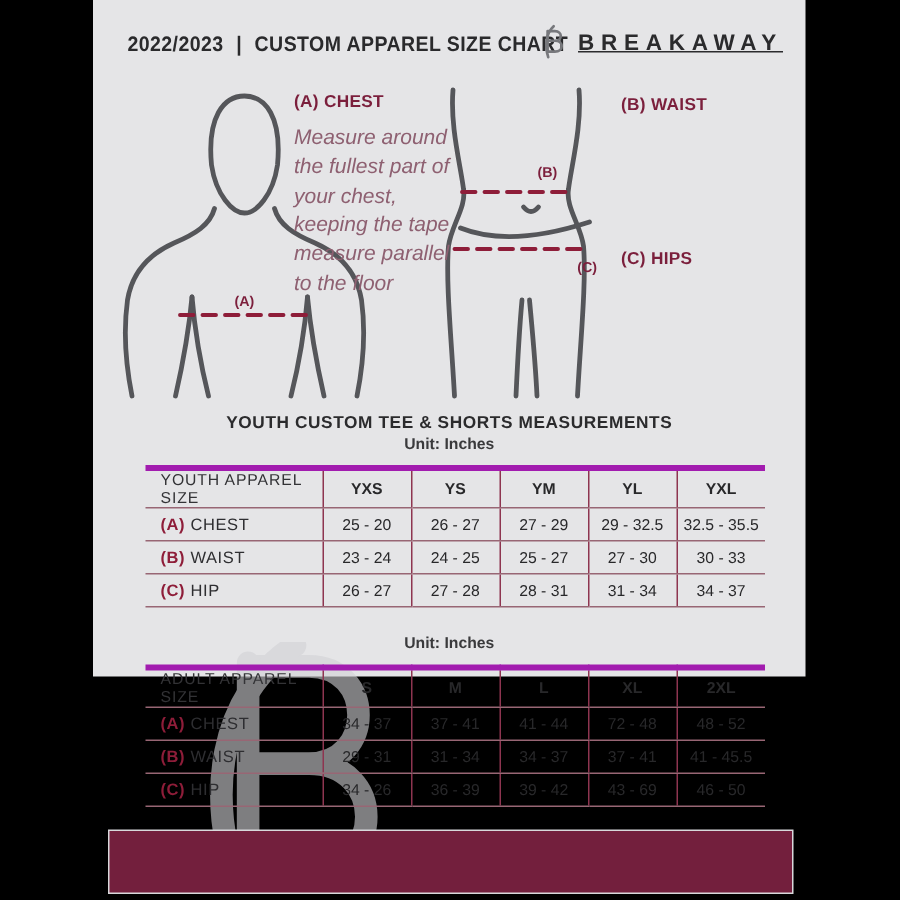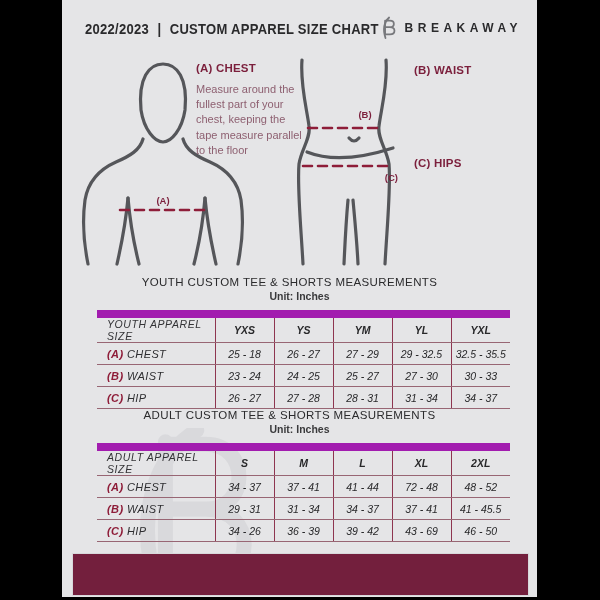--- a/index.html
+++ b/index.html
@@ -1,45 +1,45 @@
 <!DOCTYPE html>
 <html><head>
 <meta charset="utf-8">
 <style>
   * { margin:0; padding:0; box-sizing:border-box; }
   html,body { width:600px; height:600px; }
   body { font-family:"Liberation Sans", sans-serif; background:#000; }
   #stage { position:relative; width:600px; height:600px; background:#000; overflow:hidden; }
-  #document { position:absolute; left:62px; top:0; width:475px; height:597px; background:#e5e5e7; }
+  #document { position:absolute; left:62px; top:0; width:475px; height:451px; background:#e5e5e7; }
 
   
   .hdr-title { position:absolute; left:23px; top:21px; display:flex; gap:9px;
     font-weight:bold; font-size:14px; color:#2a2a2c; letter-spacing:.3px;
     transform:scaleX(.93); transform-origin:left center; white-space:nowrap; }
   .logo { position:absolute; right:15px; top:15px; display:flex; align-items:center; gap:7px; }
-  .brand { font-weight:bold; font-size:12px; letter-spacing:4.5px; color:#2b2b2d; }
+  .brand { font-weight:bold; font-size:15px; letter-spacing:4.5px; color:#2b2b2d;text-decoration:underline; }
 
   
   .fig { position:absolute; z-index:1; }
   .fig path, .fig ellipse { fill:none; stroke:#55565a; stroke-width:3.2; stroke-linecap:round; }
   .fig .dash { stroke:#8e1d39; stroke-width:2.6; stroke-dasharray:9 6; }
   .fig text { font-family:"Liberation Sans", sans-serif; font-size:9.5px; font-weight:bold; fill:#7c1f3c; }
 
   
   .guide { position:absolute; z-index:1; }
   .guide h3 { font-size:11.5px; font-weight:bold; color:#7b1f3c; letter-spacing:.2px; margin-bottom:8px; }
-  .guide p { font-size:11px; color:#8e6071; line-height:1.38; white-space:pre-line; }
-
-  
-  .tbl-title { position:absolute; left:21px; width:413px; text-align:center; font-weight:normal;
+  .guide p { font-size:14px; font-style:italic; color:#8e6071; line-height:1.38; white-space:pre-line; }
+
+  
+  .tbl-title { position:absolute; left:31px; width:413px; text-align:center; font-weight:bold;
     font-size:11.5px; color:#2b2b2d; letter-spacing:.4px; z-index:2; }
   .tbl-unit { position:absolute; left:31px; width:413px; text-align:center; 
     font-weight:bold; font-size:10.5px; color:#3a3a3c; z-index:2; }
   table.size-table { position:absolute; left:35px; width:413px; border-collapse:collapse;
-    table-layout:fixed; z-index:2; border-top:8px solid #a21caf;font-style:italic; }
+    table-layout:fixed; z-index:2; border-top:4px solid #a21caf; }
   .size-table th, .size-table td { border-bottom:1.5px solid #986674; text-align:center;
     font-size:10.5px; color:#28282a; height:22px; }
   .size-table th { height:23px; font-weight:bold; }
   .size-table th:nth-child(n+2), .size-table td:nth-child(n+2) { border-left:1.5px solid #8e3550; }
   .size-table .rowhead { text-align:left; padding-left:10px; font-weight:normal;
     font-size:10.5px; letter-spacing:.6px; color:#333336; }
   .size-table td.rowlab { text-align:left; padding-left:10px; font-size:11px; letter-spacing:.4px; color:#2e2e31; }
   .pfx { color:#8e1d39; font-weight:bold; }
 
   
@@ -94,21 +94,21 @@
       <text x="121" y="129" text-anchor="end">(C)</text>
     </svg>
 
     <div class="guide" style="left:134px; top:62px; width:108px;">
       <h3>(A) CHEST</h3>
       <p>Measure around the fullest part of your chest, keeping the tape measure parallel to the floor</p>
     </div>
     <div class="guide" style="left:352px; top:64px; width:116px;">
       <h3>(B) WAIST</h3>
     </div>
-    <div class="guide" style="left:352px; top:157px; width:116px;">
+    <div class="guide" style="left:352px; top:167px; width:116px;">
       <h3>(C) HIPS</h3>
     </div>
 
     <svg id="watermark" width="230" height="168" viewBox="0 0 190 145">
       <path d="M 85 14 L 120 14 C 158 14 158 70 120 70 L 85 70 M 120 70 C 164 70 164 131 120 131 L 85 131 M 85 12 L 85 133"></path>
       <path d="M 112 2 C 68 30, 60 90, 80 143"></path>
     </svg>
 
     <div class="tbl-title" style="top:276px;">YOUTH CUSTOM TEE &amp; SHORTS MEASUREMENTS</div>
     <div class="tbl-unit" style="top:290px;">Unit: Inches</div>
@@ -125,21 +125,21 @@
           <tr>
         <th class="rowhead">YOUTH APPAREL SIZE</th>
         <th>YXS</th>
         <th>YS</th>
         <th>YM</th>
         <th>YL</th>
         <th>YXL</th>
       </tr>
       <tr>
         <td class="rowlab"><span class="pfx">(A)</span> <span>CHEST</span></td>
-        <td>25 - 18</td>
+        <td>25 - 20</td>
         <td>26 - 27</td>
         <td>27 - 29</td>
         <td>29 - 32.5</td>
         <td>32.5 - 35.5</td>
       </tr>
       <tr>
         <td class="rowlab"><span class="pfx">(B)</span> <span>WAIST</span></td>
         <td>23 - 24</td>
         <td>24 - 25</td>
         <td>25 - 27</td>
@@ -150,21 +150,20 @@
         <td class="rowlab"><span class="pfx">(C)</span> <span>HIP</span></td>
         <td>26 - 27</td>
         <td>27 - 28</td>
         <td>28 - 31</td>
         <td>31 - 34</td>
         <td>34 - 37</td>
       </tr>
     </tbody>
       </table>
 
-    <div class="tbl-title" style="top:409px;">ADULT CUSTOM TEE &amp; SHORTS MEASUREMENTS</div>
     <div class="tbl-unit" style="top:423px;">Unit: Inches</div>
     <table class="size-table" style="top:443px;">
       <colgroup>
           <col style="width:118px">
           <col style="width:59px">
           <col style="width:59px">
           <col style="width:59px">
           <col style="width:59px">
           <col style="width:59px">
         </colgroup>

